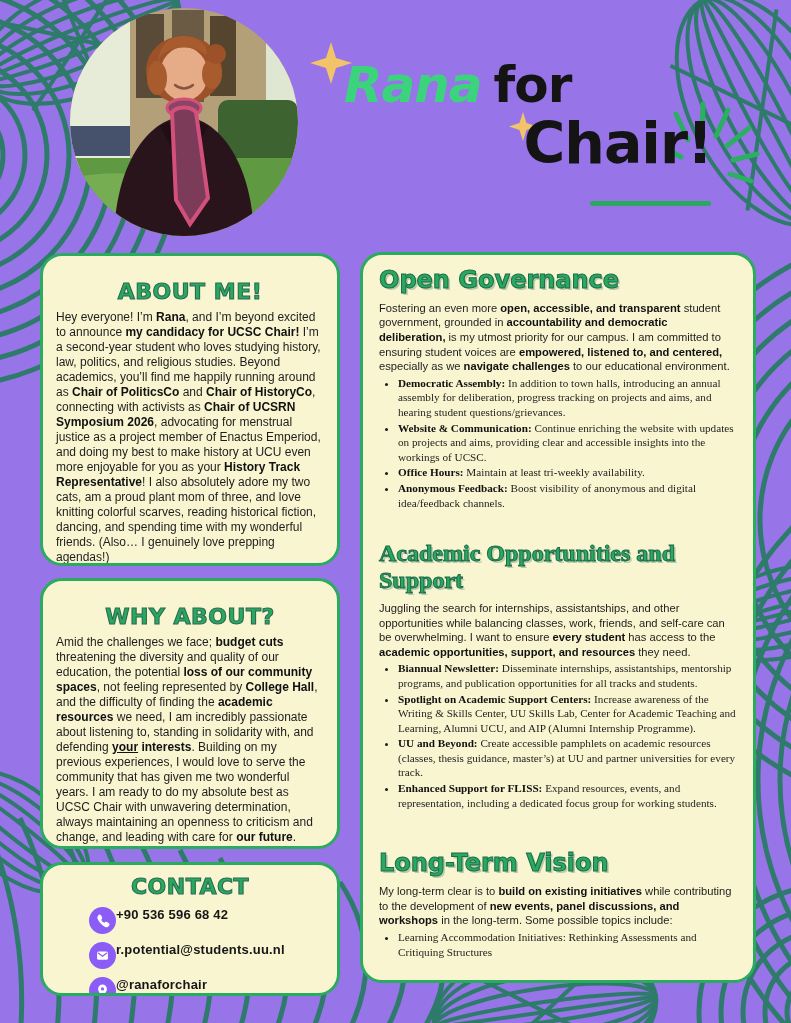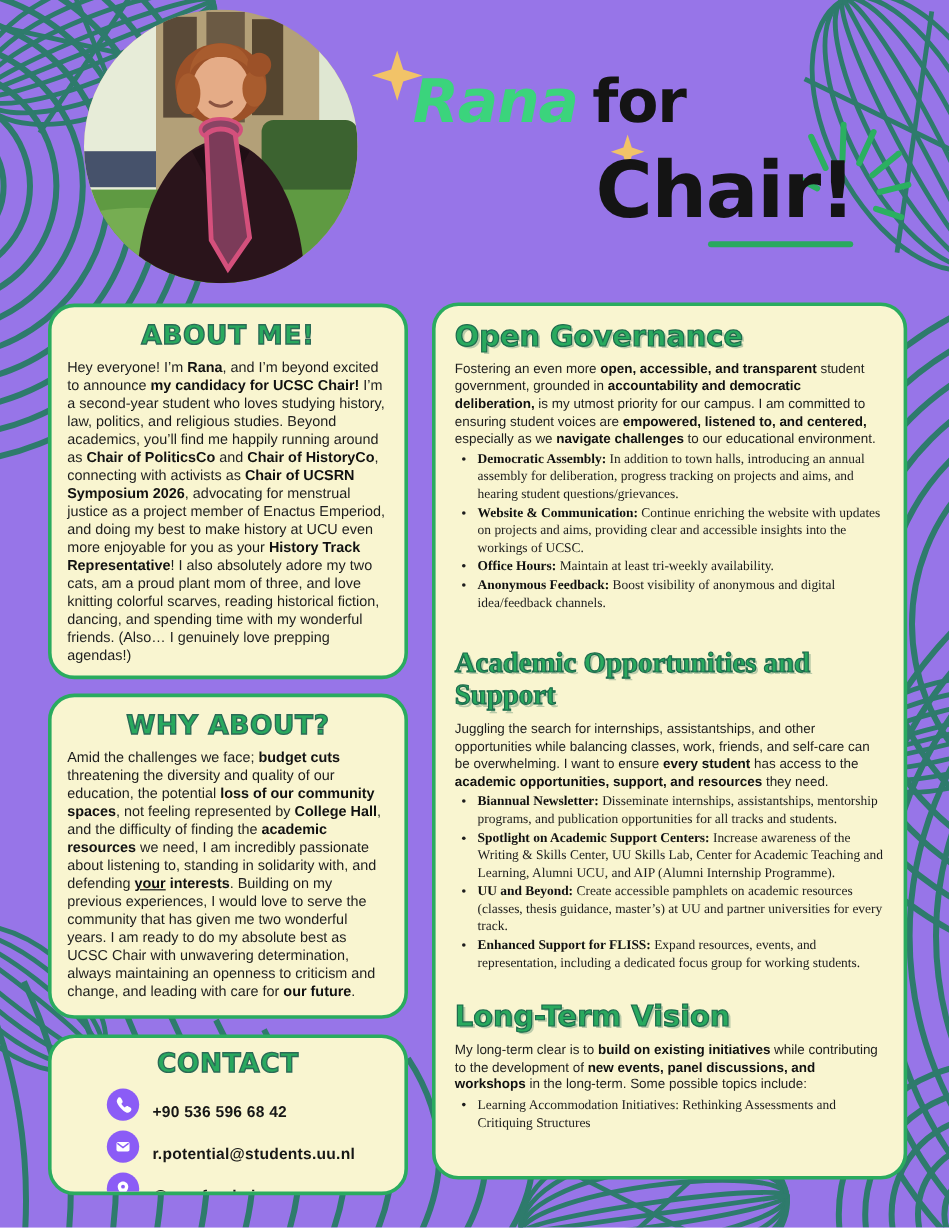--- a/index.html
+++ b/index.html
@@ -4,53 +4,53 @@
 <style>
   html,body{margin:0;padding:0;}
   .page{position:relative;width:791px;height:1023px;overflow:hidden;
         background:var(--c-background,#9775e8);
         font-family:"Liberation Sans",sans-serif;color:var(--c-text,#1d1d1d);}
   svg{display:block;}
   .decor{position:absolute;inset:0;z-index:1;pointer-events:none;}
   .card{position:absolute;z-index:3;background:var(--c-card,#f9f5d0);
         border:3px solid var(--c-card_border,#2aab5f);border-radius:22px;
         box-sizing:border-box;overflow:hidden;}
-  .card-left{left:40px;width:300px;padding:9px 13px;}
+  .card-left{left:40px;width:300px;padding:20px 13px;}
   #about-card{top:253px;height:313px;}
   #why-card{top:578px;height:271px;}
   #contact-card{top:862px;height:134px;padding:6px 30px;}
   #right-card{left:360px;top:252px;width:396px;height:731px;padding:10px 16px;}
   .h-left{font-family:"DejaVu Sans",sans-serif;font-weight:bold;text-align:center;
           font-size:22px;color:var(--c-heading_green,#29a95e);margin:3px 0 6px;
           letter-spacing:.5px;-webkit-text-stroke:1.1px #2b6a56;}
   .h-right{font-family:"DejaVu Sans",sans-serif;font-weight:bold;font-size:24px;
            color:var(--c-heading_green,#29a95e);margin:2px 0 7px;line-height:1.12;
            -webkit-text-stroke:1px #1d6b4d;text-shadow:2px 2px 0 rgba(25,95,70,.28);}
   .body-l{font-size:12px;line-height:15px;}
   .body-r{font-size:11.2px;line-height:14.6px;}
   .b{font-weight:bold;color:#111;}
   .u{text-decoration:underline;}
   ul.bullets{margin:2px 0 0;padding-left:19px;}
   ul.bullets li{margin:0 0 1px;font-family:Liberation Serif, serif;}
   .section{margin-top:0;}
   #academic-section{margin-top:30px;}
-  #vision-section{margin-top:24px;}
-  .contact-row{display:flex;align-items:flex-end;gap:11px;margin:8px 0 0 16px;}
+  #vision-section{margin-top:40px;}
+  .contact-row{display:flex;align-items:flex-start;margin:8px 0 0 16px;}
   .contact-icon{width:27px;height:27px;border-radius:50%;flex:0 0 27px;
                 background:var(--c-icon_purple,#8b5cf6);display:flex;
                 align-items:center;justify-content:center;}
   .contact-text{font-weight:bold;font-size:13px;color:#161616;letter-spacing:.2px;}
   #title-line1{position:absolute;left:344px;top:56px;z-index:2;white-space:nowrap;
                font-family:"DejaVu Sans",sans-serif;font-weight:bold;font-size:50px;
                letter-spacing:-1px;}
   #title-rana{font-style:italic;color:var(--c-title_green,#3bd47c);}
   #title-for{color:var(--c-title_black,#141414);margin-left:12px;}
   #title-line2{position:absolute;left:420px;top:110px;width:292px;z-index:2;
                text-align:right;font-family:"DejaVu Sans",sans-serif;font-weight:bold;
-               font-size:65px;letter-spacing:-1px;color:var(--c-title_black,#141414);margin-top:12px;}
+               font-size:57px;letter-spacing:-1px;color:var(--c-title_black,#141414);}
   #title-underline{position:absolute;left:590px;top:201px;width:121px;height:5px;
                    border-radius:3px;background:var(--c-heading_green,#2bb061);z-index:2;}
   #photo{position:absolute;left:70px;top:8px;width:228px;height:228px;z-index:2;}
 </style>
 </head>
 <body>
 
 <div class="page">
 
   <svg class="decor" width="791" height="1023" viewBox="0 0 791 1023">

